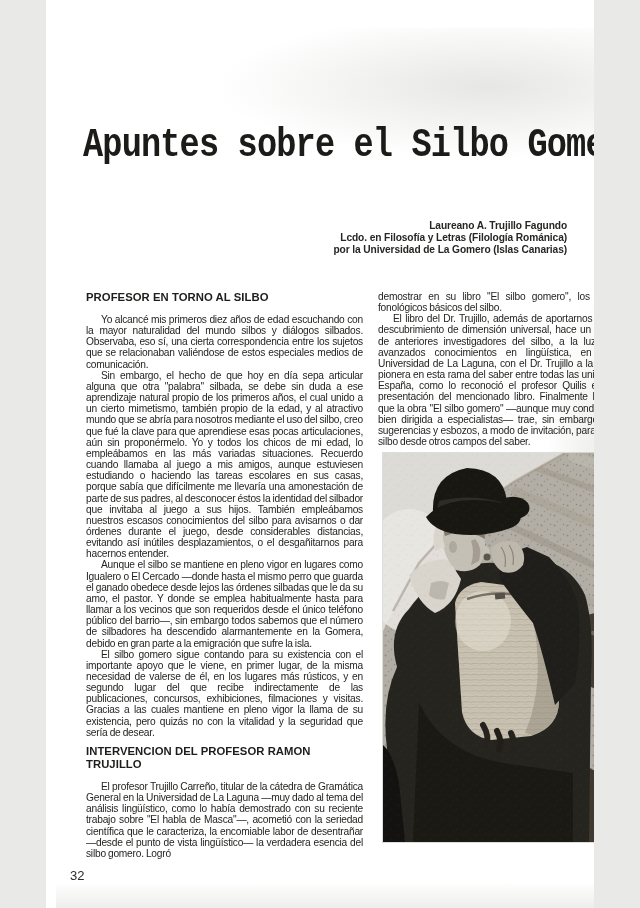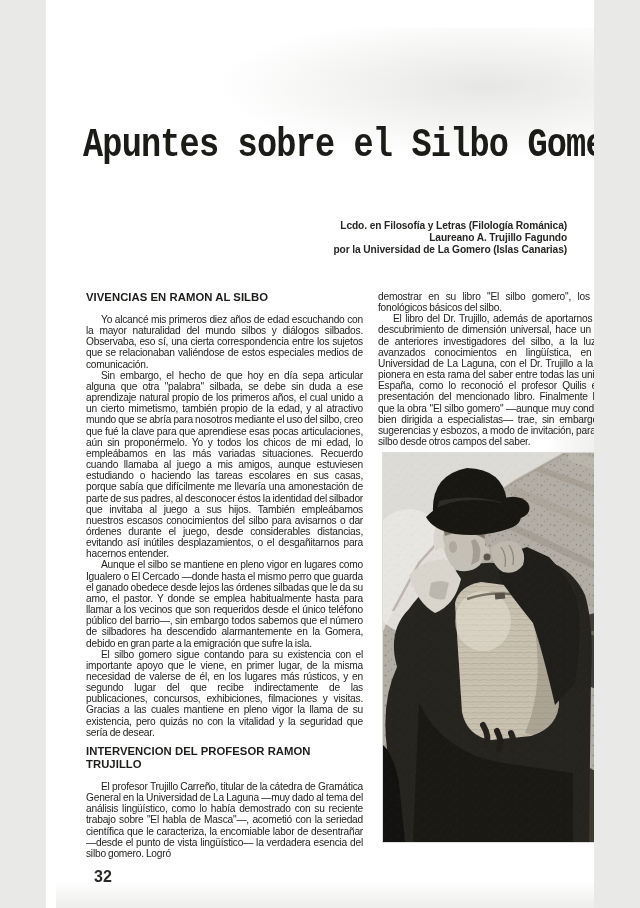--- a/index.html
+++ b/index.html
@@ -40,44 +40,44 @@
     margin:0;font-size:10.2px;line-height:11.15px;text-align:justify;
     text-indent:15px;letter-spacing:-0.22px;word-spacing:-0.5px;color:#242422;
   }
   .col p.no-indent{text-indent:0;}
   .photo{
     margin:6px 0 0 5px;padding:0;width:270px;height:389px;
     box-shadow:0 0 0 1px rgba(120,118,112,0.25);
   }
   .photo svg{display:block;}
   .page-number{
-    position:absolute;left:48px;top:868px;margin:0;
-    font-size:16px;font-weight:700;color:#2a2a28;
+    position:absolute;left:24px;top:868px;margin:0;
+    font-size:13px;font-weight:400;color:#2a2a28;
   }
 </style>
 </head>
 <body>
 
 <div class="page">
   <div class="noise-a"></div>
   <div class="noise-b"></div>
   <div class="noise-c"></div>
 
   <h1 class="title">Apuntes sobre el Silbo Gomero</h1>
 
   <div class="byline">
+    <div>Laureano A. Trujillo Fagundo</div>
     <div>Lcdo. en Filosofía y Letras (Filología Románica)</div>
-    <div>Laureano A. Trujillo Fagundo</div>
     <div>por la Universidad de La Gomero (Islas Canarias)</div>
   </div>
 
   <div class="columns">
 
     <div class="col">
-      <h3 class="col-heading">VIVENCIAS EN RAMON AL SILBO</h3>
+      <h3 class="col-heading">PROFESOR EN TORNO AL SILBO</h3>
       <p>Yo alcancé mis primeros diez años de edad escuchando con la mayor naturalidad del mundo silbos y diálogos silbados. Observaba, eso sí, una cierta correspondencia entre los sujetos que se relacionaban valiéndose de estos especiales medios de comunicación.</p>
       <p>Sin embargo, el hecho de que hoy en día sepa articular alguna que otra "palabra" silbada, se debe sin duda a ese aprendizaje natural propio de los primeros años, el cual unido a un cierto mimetismo, también propio de la edad, y al atractivo mundo que se abría para nosotros mediante el uso del silbo, creo que fué la clave para que aprendiese esas pocas articulaciones, aún sin proponérmelo. Yo y todos los chicos de mi edad, lo empleábamos en las más variadas situaciones. Recuerdo cuando llamaba al juego a mis amigos, aunque estuviesen estudiando o haciendo las tareas escolares en sus casas, porque sabía que difícilmente me llevaría una amonestación de parte de sus padres, al desconocer éstos la identidad del silbador que invitaba al juego a sus hijos. También empleábamos nuestros escasos conocimientos del silbo para avisarnos o dar órdenes durante el juego, desde considerables distancias, evitando así inútiles desplazamientos, o el desgañitarnos para hacernos entender.</p>
       <p>Aunque el silbo se mantiene en pleno vigor en lugares como Igualero o El Cercado —donde hasta el mismo perro que guarda el ganado obedece desde lejos las órdenes silbadas que le da su amo, el pastor. Y donde se emplea habitualmente hasta para llamar a los vecinos que son requeridos desde el único teléfono público del barrio—, sin embargo todos sabemos que el número de silbadores ha descendido alarmantemente en la Gomera, debido en gran parte a la emigración que sufre la isla.</p>
       <p>El silbo gomero sigue contando para su existencia con el importante apoyo que le viene, en primer lugar, de la misma necesidad de valerse de él, en los lugares más rústicos, y en segundo lugar del que recibe indirectamente de las publicaciones, concursos, exhibiciones, filmaciones y visitas. Gracias a las cuales mantiene en pleno vigor la llama de su existencia, pero quizás no con la vitalidad y la seguridad que sería de desear.</p>
       <h3 class="col-heading mid">INTERVENCION DEL PROFESOR RAMON TRUJILLO</h3>
       <p>El profesor Trujillo Carreño, titular de la cátedra de Gramática General en la Universidad de La Laguna —muy dado al tema del análisis lingüístico, como lo había demostrado con su reciente trabajo sobre "El habla de Masca"—, acometió con la seriedad científica que le caracteriza, la encomiable labor de desentrañar —desde el punto de vista lingüístico— la verdadera esencia del silbo gomero. Logró</p>
     </div>
 
     <div class="col">
       <p class="no-indent">demostrar en su libro "El silbo gomero", los componentes fonológicos básicos del silbo.</p>

